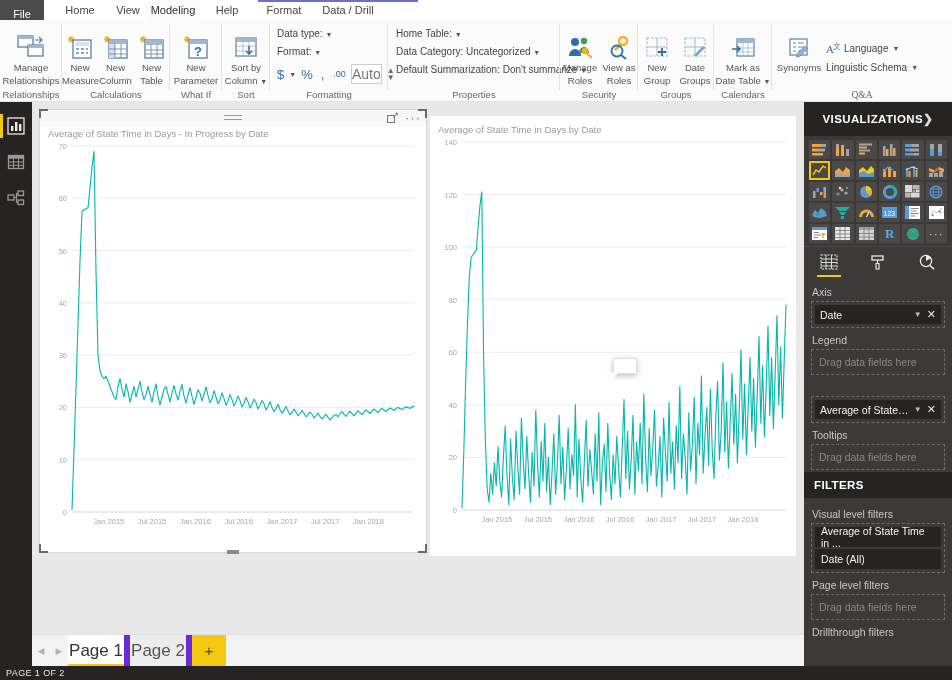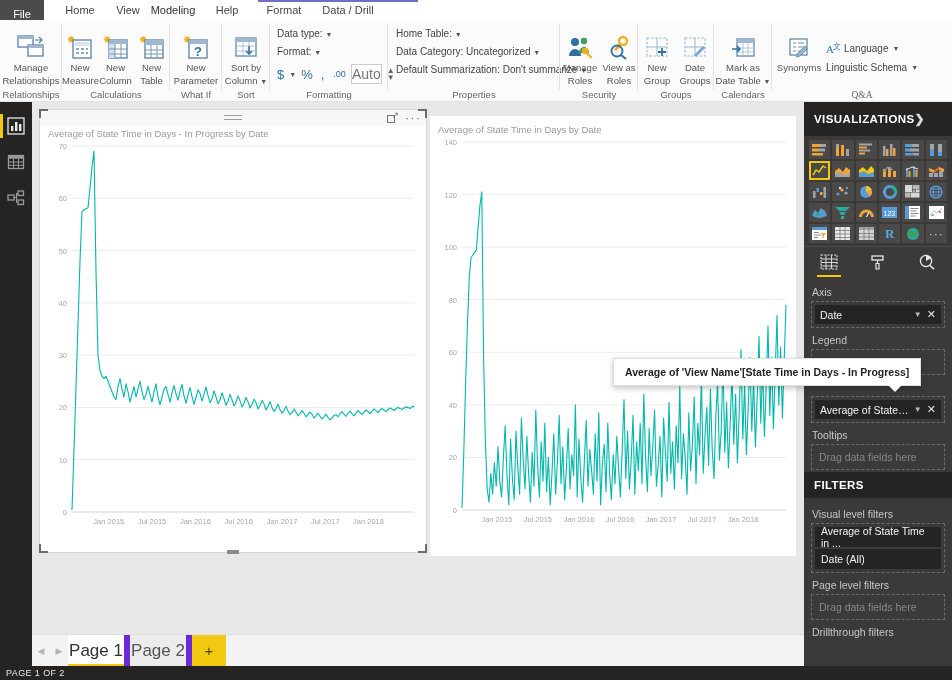--- a/index.html
+++ b/index.html
@@ -73,21 +73,21 @@
     position:absolute; background:#fff; border:1px solid #e0e0e0;
     box-shadow:0 2px 6px rgba(0,0,0,.25);
     padding:7px 11px; font-size:10.5px; font-weight:bold; color:#222;
     white-space:nowrap; z-index:50;
   }
   .tooltip .tail { position:absolute; right:18px; bottom:-7px; width:0; height:0;
     border-left:7px solid transparent; border-right:7px solid transparent; border-top:7px solid #fff; }
 
   
   .pane { position:absolute; right:0; top:102px; width:148px; height:578px; background:#3b3a39; }
-  .pane-title { height:34px; display:flex; align-items:center; justify-content:flex-start;
+  .pane-title { height:34px; display:flex; align-items:center; justify-content:center;
                 padding:0 10px; background:#252423; color:#fff; font-size:11.5px; font-weight:bold;
                 letter-spacing:.4px; }
   .chev { color:#ddd; font-size:12px; }
 
   .vizgrid { background:#3b3a39; padding:4px 5px 3px 5px; display:grid;
              grid-template-columns:repeat(6,1fr); gap:2px; }
   .vcell { height:19px; background:#4a4947; display:flex; align-items:center; justify-content:center;
            border-radius:1px; overflow:hidden; }
   .vcell.sel { outline:2px solid #f2c811; outline-offset:-2px; }
   .vcell svg { display:block; }
@@ -484,21 +484,20 @@
             <text x="148.88607594936707" y="406" text-anchor="middle" font-size="7.5" fill="#a8a8a8" font-family="Liberation Sans, sans-serif">Jan 2016</text>
             <text x="189.89873417721518" y="406" text-anchor="middle" font-size="7.5" fill="#a8a8a8" font-family="Liberation Sans, sans-serif">Jul 2016</text>
             <text x="230.91139240506328" y="406" text-anchor="middle" font-size="7.5" fill="#a8a8a8" font-family="Liberation Sans, sans-serif">Jan 2017</text>
             <text x="271.9240506329114" y="406" text-anchor="middle" font-size="7.5" fill="#a8a8a8" font-family="Liberation Sans, sans-serif">Jul 2017</text>
             <text x="312.9367088607595" y="406" text-anchor="middle" font-size="7.5" fill="#a8a8a8" font-family="Liberation Sans, sans-serif">Jan 2018</text>
             <polyline points="32.0,391.4 33.8,336.2 35.6,267.8 37.4,210.0 39.2,162.7 41.0,141.7 42.8,139.0 44.6,136.4 46.4,133.8 48.2,110.1 50.0,89.1 51.8,75.9 53.6,241.5 55.4,325.7 57.2,373.0 59.0,386.1 60.8,357.2 62.6,378.2 64.4,346.7 66.2,370.3 68.0,330.9 69.8,365.1 71.6,380.9 73.4,341.4 75.2,309.9 77.0,359.8 78.8,388.7 80.6,323.0 82.4,362.5 84.2,383.5 86.0,315.1 87.8,351.9 89.6,378.2 91.4,302.0 93.2,344.1 95.0,373.0 96.8,320.4 98.6,357.2 100.4,386.1 102.2,336.2 104.0,370.3 105.8,294.1 107.6,349.3 109.4,380.9 111.2,325.7 113.0,365.1 114.8,307.3 116.6,375.6 118.4,341.4 120.2,388.7 122.0,357.2 123.8,317.8 125.6,378.2 127.4,346.7 129.2,299.4 131.0,367.7 132.8,330.9 134.6,383.5 136.4,351.9 138.2,312.5 140.0,373.0 141.8,338.8 143.6,359.8 145.4,288.9 147.2,380.9 149.0,323.0 150.8,362.5 152.6,386.1 154.4,344.1 156.2,304.6 158.0,370.3 159.8,333.5 161.6,354.6 163.4,378.2 165.2,317.8 167.0,365.1 168.8,296.7 170.6,388.7 172.4,346.7 174.2,328.3 176.0,375.6 177.8,307.3 179.6,357.2 181.4,383.5 183.2,338.8 185.0,367.7 186.8,320.4 188.6,351.9 190.4,380.9 192.2,333.5 194.0,283.6 195.8,362.5 197.6,315.1 199.4,373.0 201.2,344.1 203.0,299.4 204.8,378.2 206.6,325.7 208.4,354.6 210.2,307.3 212.0,367.7 213.8,278.3 215.6,341.4 217.4,375.6 219.2,312.5 221.0,359.8 222.8,330.9 224.6,294.1 226.4,370.3 228.2,349.3 230.0,320.4 231.8,380.9 233.6,302.0 235.4,336.2 237.2,365.1 239.0,286.2 240.8,357.2 242.6,325.7 244.4,373.0 246.2,309.9 248.0,346.7 249.8,270.5 251.6,362.5 253.4,317.8 255.2,341.4 257.0,378.2 258.8,296.7 260.6,354.6 262.4,328.3 264.2,281.0 266.0,367.7 267.8,307.3 269.6,338.8 271.4,259.9 273.2,357.2 275.0,320.4 276.8,291.5 278.6,349.3 280.4,273.1 282.2,333.5 284.0,362.5 285.8,302.0 287.6,265.2 289.4,344.1 291.2,315.1 293.0,246.8 294.8,336.2 296.6,286.2 298.4,351.9 300.2,307.3 302.0,257.3 303.8,328.3 305.6,278.3 307.4,346.7 309.2,296.7 311.0,233.7 312.8,323.0 314.6,267.8 316.4,338.8 318.2,291.5 320.0,241.5 321.8,315.1 323.6,262.6 325.4,330.9 327.2,281.0 329.0,220.5 330.8,307.3 332.6,249.4 334.4,320.4 336.2,270.5 338.0,210.0 339.8,299.4 341.6,241.5 343.4,312.5 345.2,257.3 347.0,199.5 348.8,288.9 350.6,231.0 352.4,302.0 354.2,244.2 356.0,189.0" fill="none" stroke="#01b8aa" stroke-width="1.1" stroke-linejoin="round" stroke-linecap="round"></polyline>
           </svg>
       </div>
 
       <div class="tooltip" style="left:577px;top:252px;">
-        <span>Average of 'View Name'[State Time in Days - In Progress]</span>
         <span class="tail"></span>
       </div>
     </div>
   </div>
 
   <div class="pane">
     <div class="pane-title">
       <span>VISUALIZATIONS</span>
       <span class="chev">❯</span>
     </div>

